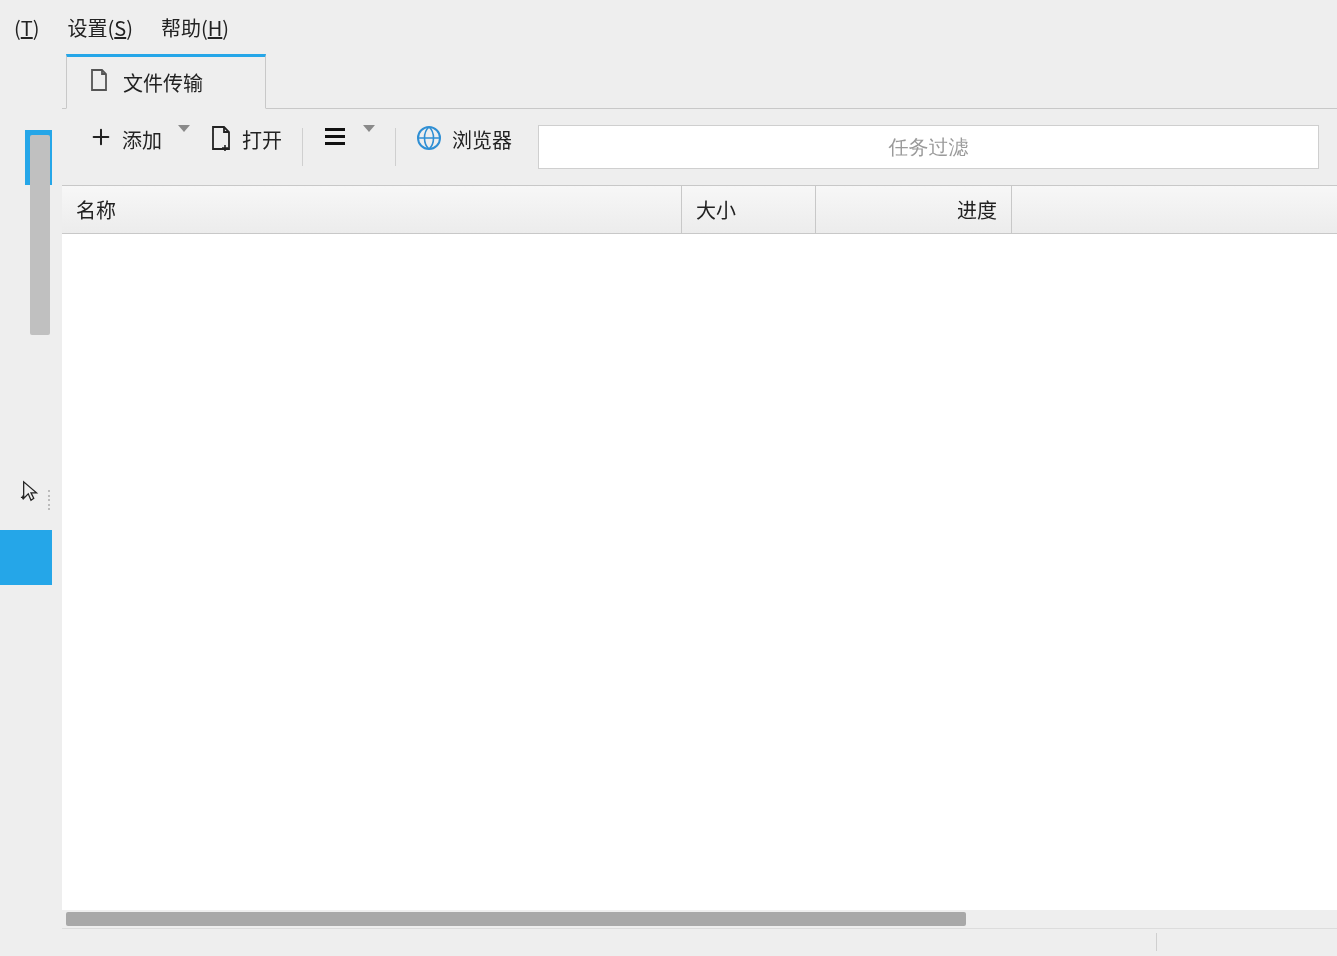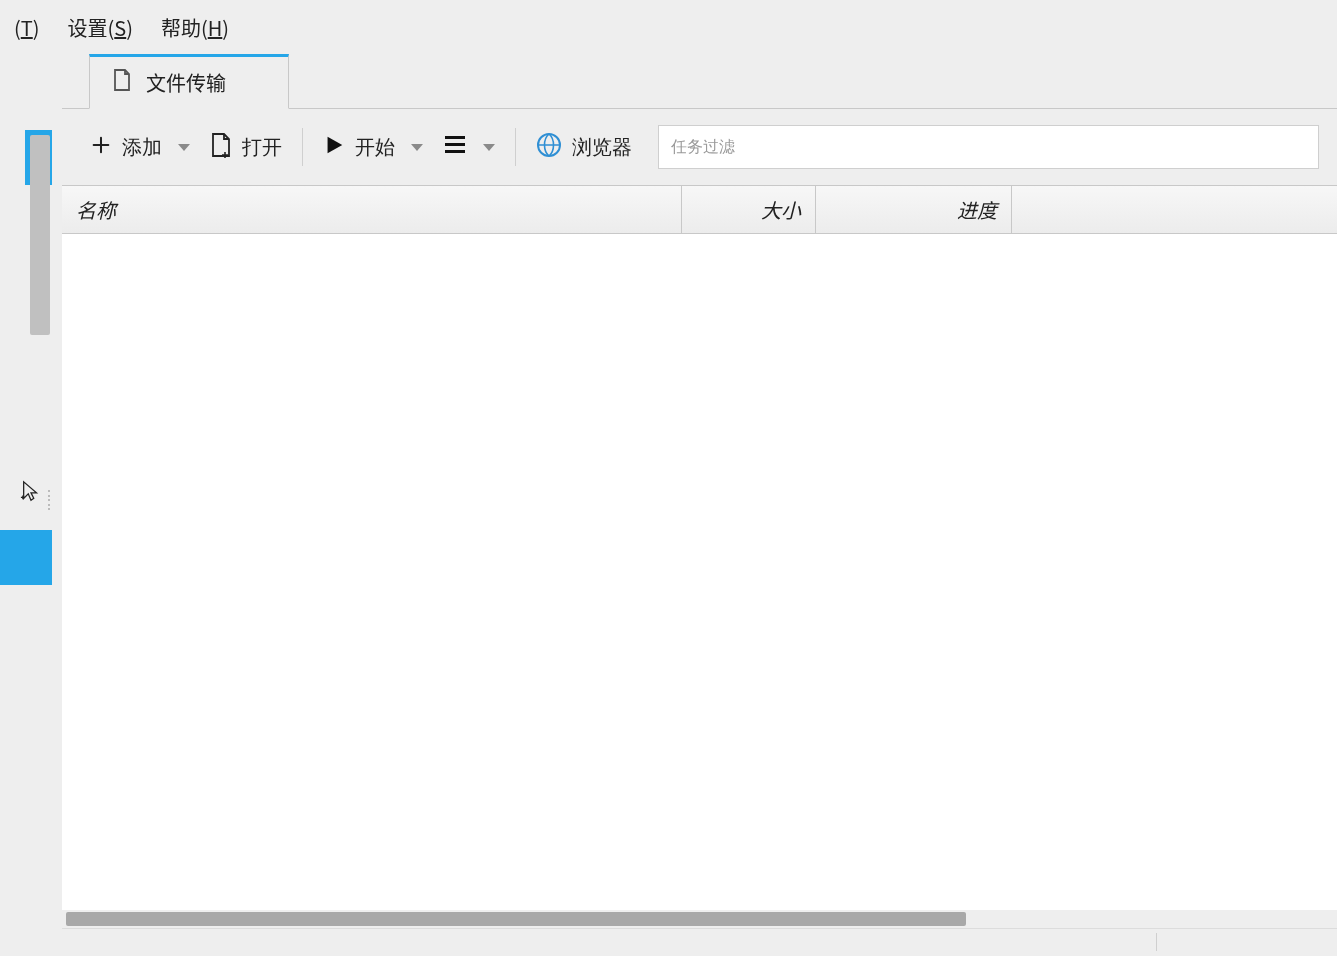--- a/index.html
+++ b/index.html
@@ -105,42 +105,40 @@
     height: 55px;
     min-width: 200px;
     background: #eeeeee;
     border: 1px solid #c8c8c8;
     border-top: 3px solid #25a6e8;
     border-bottom: 1px solid #eeeeee;
     display: flex;
     align-items: center;
     gap: 14px;
     padding: 0 22px;
-    margin-left: 23px;
   }
   .tab svg { flex-shrink: 0; }
 
   
   .toolbar {
     height: 76px;
     display: flex;
     align-items: center;
     padding: 0 18px;
     gap: 0;
     border-bottom: 0;
     margin-left: 10px;
   }
   .tbtn {
     display: flex;
-    align-items: center;
+    align-items: flex-start;
     height: 44px;
     padding: 0 10px;
     gap: 10px;
     cursor: default;
-    font-family: Liberation Serif, serif;
   }
   .tbtn .label { white-space: nowrap; }
   .tbtn svg { flex-shrink: 0; }
   .caret {
     width: 0; height: 0;
     border-left: 6px solid transparent;
     border-right: 6px solid transparent;
     border-top: 7px solid #8a8a8a;
     margin-left: 6px;
   }
@@ -158,22 +156,23 @@
     border: 1px solid #cfcfcf;
     background: #fff;
     display: flex;
     align-items: center;
     padding: 0 12px;
   }
   .filter-box input {
     border: none;
     outline: none;
     width: 100%;
-    font-size: 16px;
+    font-size: 20px;
     background: transparent;
+    text-align: center;
   }
   .filter-box input::placeholder { color: #9a9a9a; }
 
   
   .table-wrap {
     margin-left: 10px;
     flex: 1;
     display: flex;
     flex-direction: column;
     background: #fff;
@@ -186,24 +185,23 @@
     background: linear-gradient(#f7f7f7, #ececec);
     border-bottom: 1px solid #c8c8c8;
     flex-shrink: 0;
   }
   .th {
     border-right: 1px solid #c8c8c8;
     display: flex;
     align-items: center;
     padding: 0 14px;
     color: #222;
-    font-style: italic;
   }
   .th.name { flex: 0 0 620px; }
-  .th.size { flex: 0 0 134px; justify-content: flex-end; }
+  .th.size { flex: 0 0 134px; }
   .th.progress { flex: 0 0 196px; justify-content: flex-end; }
   .th.status { flex: 0 0 232px; }
   .th.rest { flex: 1; border-right: none; }
 
   .tbody {
     flex: 1;
     background: #fff;
     overflow: hidden;
   }
 
@@ -310,29 +308,20 @@
             <path d="M3 2 H14 L19 7 V24 H3 Z" fill="none" stroke="#222" stroke-width="1.8"></path>
             <path d="M14 2 V7 H19" fill="none" stroke="#222" stroke-width="1.8"></path>
             <path d="M15 20 V26 M12 23 H18" stroke="#222" stroke-width="1.6"></path>
           </svg>
         </span>
         <span class="label">打开</span>
       </div>
 
       <div class="tsep"></div>
 
-      <div class="tbtn">
-        <span>
-          <svg width="22" height="22" viewBox="0 0 24 24">
-              <path d="M5 3 L21 12 L5 21 Z" fill="#111"></path>
-            </svg>
-        </span>
-        <span class="label">开始</span>
-        <span class="caret"></span>
-      </div>
 
 
 
       <div class="tbtn">
         <span>
           <svg width="24" height="22" viewBox="0 0 24 22">
             <rect x="2" y="2" width="20" height="3" fill="#111"></rect>
             <rect x="2" y="9" width="20" height="3" fill="#111"></rect>
             <rect x="2" y="16" width="20" height="3" fill="#111"></rect>
           </svg>

